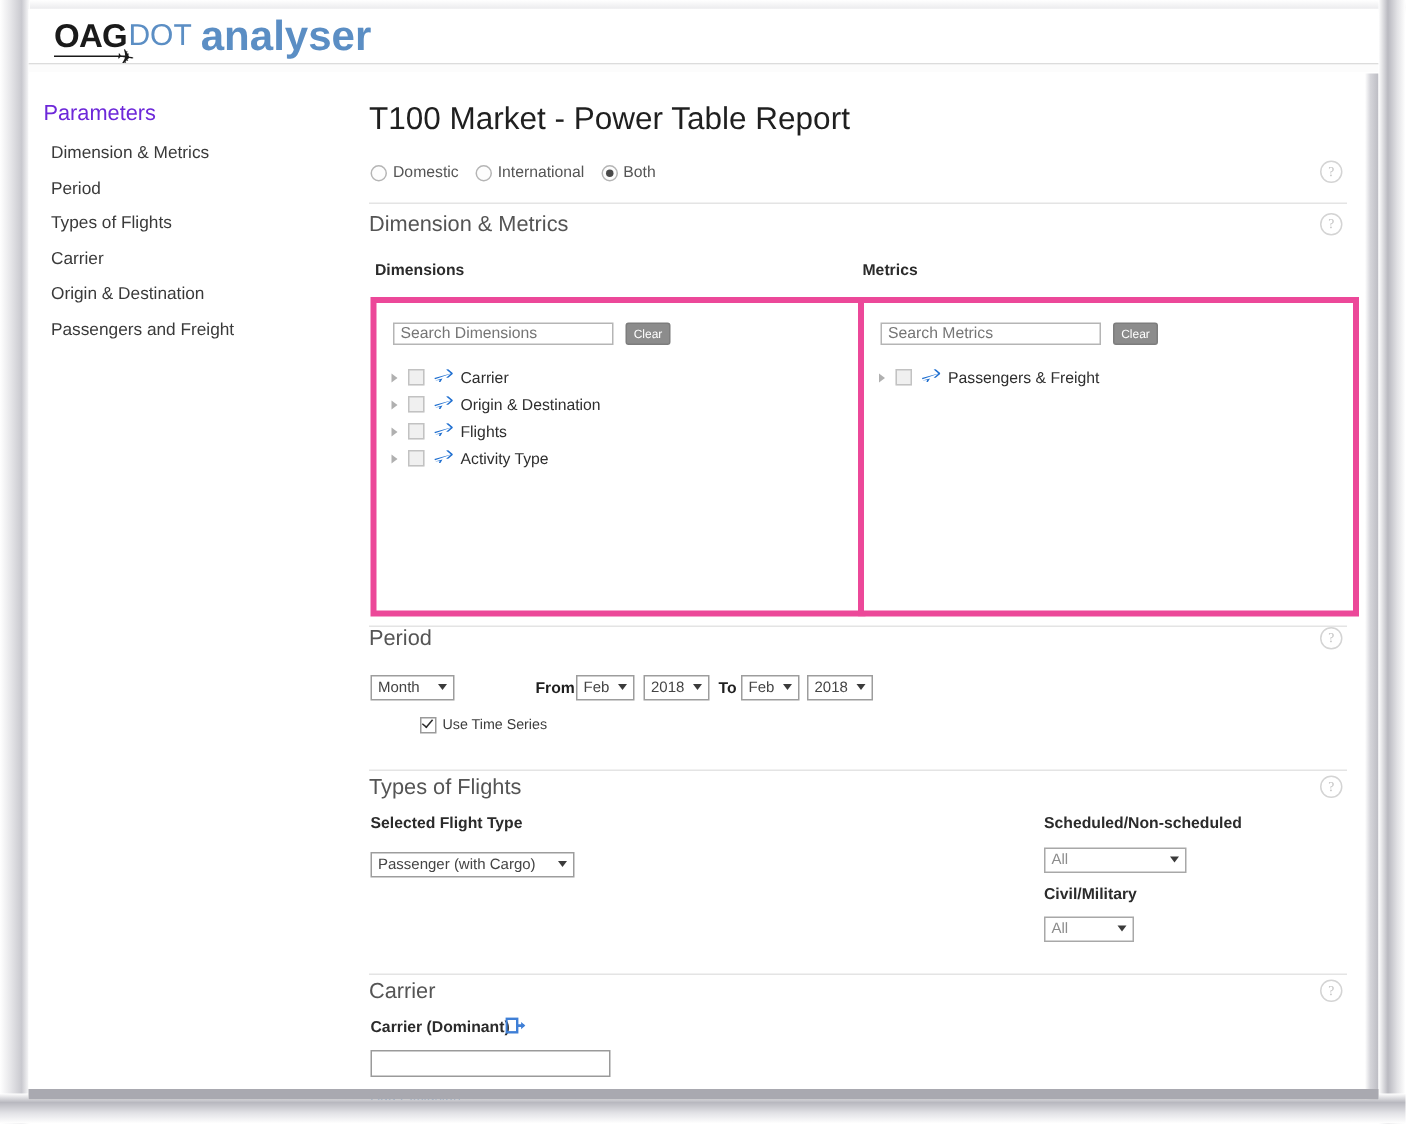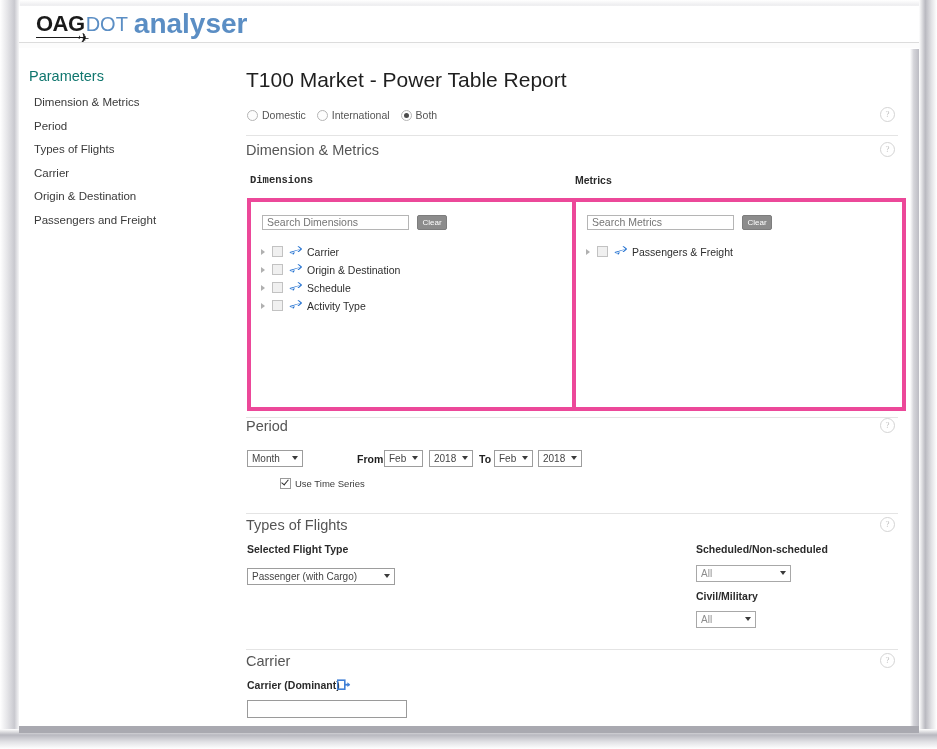--- a/index.html
+++ b/index.html
@@ -49,21 +49,21 @@
   }
   .logo-analyser{
     font-size:28px;color:#5b8ec4;font-weight:bold;line-height:22px;margin-left:6px;
   }
   #header-rule{position:absolute;left:0;top:36px;width:900px;height:1px;background:#dcdcdc;}
   #header-rule2{position:absolute;left:0;top:37px;width:900px;height:5px;background:#fcfcfc;}
 
   
   #sidebar{position:absolute;left:0;top:43px;width:190px;height:684px;background:#ffffff;}
   #sidebar .side-title{
-    position:absolute;left:10px;top:19px;font-size:14.5px;color:#0f766e;font-weight:400;
+    position:absolute;left:10px;top:19px;font-size:14.5px;color:#6d28d9;font-weight:400;
   }
   #sidebar ul{list-style:none;margin:0;padding:0;position:absolute;left:15px;top:47px;}
   #sidebar li{font-size:11.5px;color:#3a3a3a;margin-bottom:11.5px;cursor:pointer;}
 
   
   #content{position:absolute;left:190px;top:43px;width:710px;height:684px;background:#ffffff;}
   #scroll-strip-track{position:absolute;right:0;top:0;width:9px;height:684px;
      background:linear-gradient(to right,#ffffff 0%,#d5d5da 40%,#bcbcc3 100%);}
 
   .page-title{position:absolute;left:37px;top:19px;font-size:21px;color:#1f1f1f;font-weight:400;}
@@ -204,21 +204,21 @@
           <span>Both</span>
         </label>
       </div>
 
       <div class="help-icon" style="right:24px;top:58px;">?</div>
 
       <div class="sec-divider" style="left:37px;top:86px;width:652px;"></div>
       <div class="sec-title" style="left:37px;top:93px;">Dimension &amp; Metrics</div>
       <div class="help-icon" style="right:24px;top:93px;">?</div>
 
-      <div class="fld-label" style="left:41px;top:125px;font-family:Liberation Mono, monospace;">Dimensions</div>
+      <div class="fld-label" style="left:41px;top:125px;">Dimensions</div>
       <div class="fld-label" style="left:366px;top:125px;">Metrics</div>
 
       <div class="tree-panel" style="left:38px;top:149px;width:322px;height:205px;">
         <input class="search-box" style="left: 11px; top: 13px; width: 147px;" placeholder="Search Dimensions">
         <div class="clear-btn" style="left:166px;top:13px;width:30px;height:15px;line-height:13px;">Clear</div>
 
         <div class="tree-row" style="left:10px;top:42px;">
           <span class="tree-arrow"></span>
           <span class="tree-chk"></span>
           <span class="plane-ico">
@@ -241,21 +241,21 @@
         </div>
 
         <div class="tree-row" style="left:10px;top:78px;">
           <span class="tree-arrow"></span>
           <span class="tree-chk"></span>
           <span class="plane-ico">
             <svg width="13" height="11" viewBox="0 0 13 11">
                 <path d="M0.6 6.0 L11.6 3.0 L8.4 0.3 L9.8 0.2 L12.8 2.6 L12.8 3.4 L9.8 5.9 L8.4 5.8 L11.5 3.2 L1.0 6.9 Z M1.0 7.6 L6.0 6.3 L4.6 8.6 L3.6 8.6 L4.1 7.4 Z" fill="#1f6fd0"></path>
               </svg>
           </span>
-          <span class="tree-label">Schedule</span>
+          <span class="tree-label">Flights</span>
         </div>
 
         <div class="tree-row" style="left:10px;top:96px;">
           <span class="tree-arrow"></span>
           <span class="tree-chk"></span>
           <span class="plane-ico">
             <svg width="13" height="11" viewBox="0 0 13 11">
                 <path d="M0.6 6.0 L11.6 3.0 L8.4 0.3 L9.8 0.2 L12.8 2.6 L12.8 3.4 L9.8 5.9 L8.4 5.8 L11.5 3.2 L1.0 6.9 Z M1.0 7.6 L6.0 6.3 L4.6 8.6 L3.6 8.6 L4.1 7.4 Z" fill="#1f6fd0"></path>
               </svg>
           </span>
@@ -312,21 +312,21 @@
         <span class="chk-box on"></span>
         <span class="chk-text">Use Time Series</span>
       </div>
 
 
       <div class="sec-divider" style="left:37px;top:464px;width:652px;"></div>
       <div class="sec-title" style="left:37px;top:468px;">Types of Flights</div>
       <div class="help-icon" style="right:24px;top:468px;">?</div>
 
       <div class="fld-label" style="left:38px;top:494px;">Selected Flight Type</div>
-      <div class="sel" style="left:38px;top:519px;width:148px;">
+      <div class="sel" style="left:38px;top:519px;width:136px;">
         <span>Passenger (with Cargo)</span>
         <span class="caret"></span>
       </div>
 
       <div class="fld-label" style="left:487px;top:494px;">Scheduled/Non-scheduled</div>
       <div class="sel gray" style="left:487px;top:516px;width:95px;">
         <span>All</span>
         <span class="caret"></span>
       </div>
 

